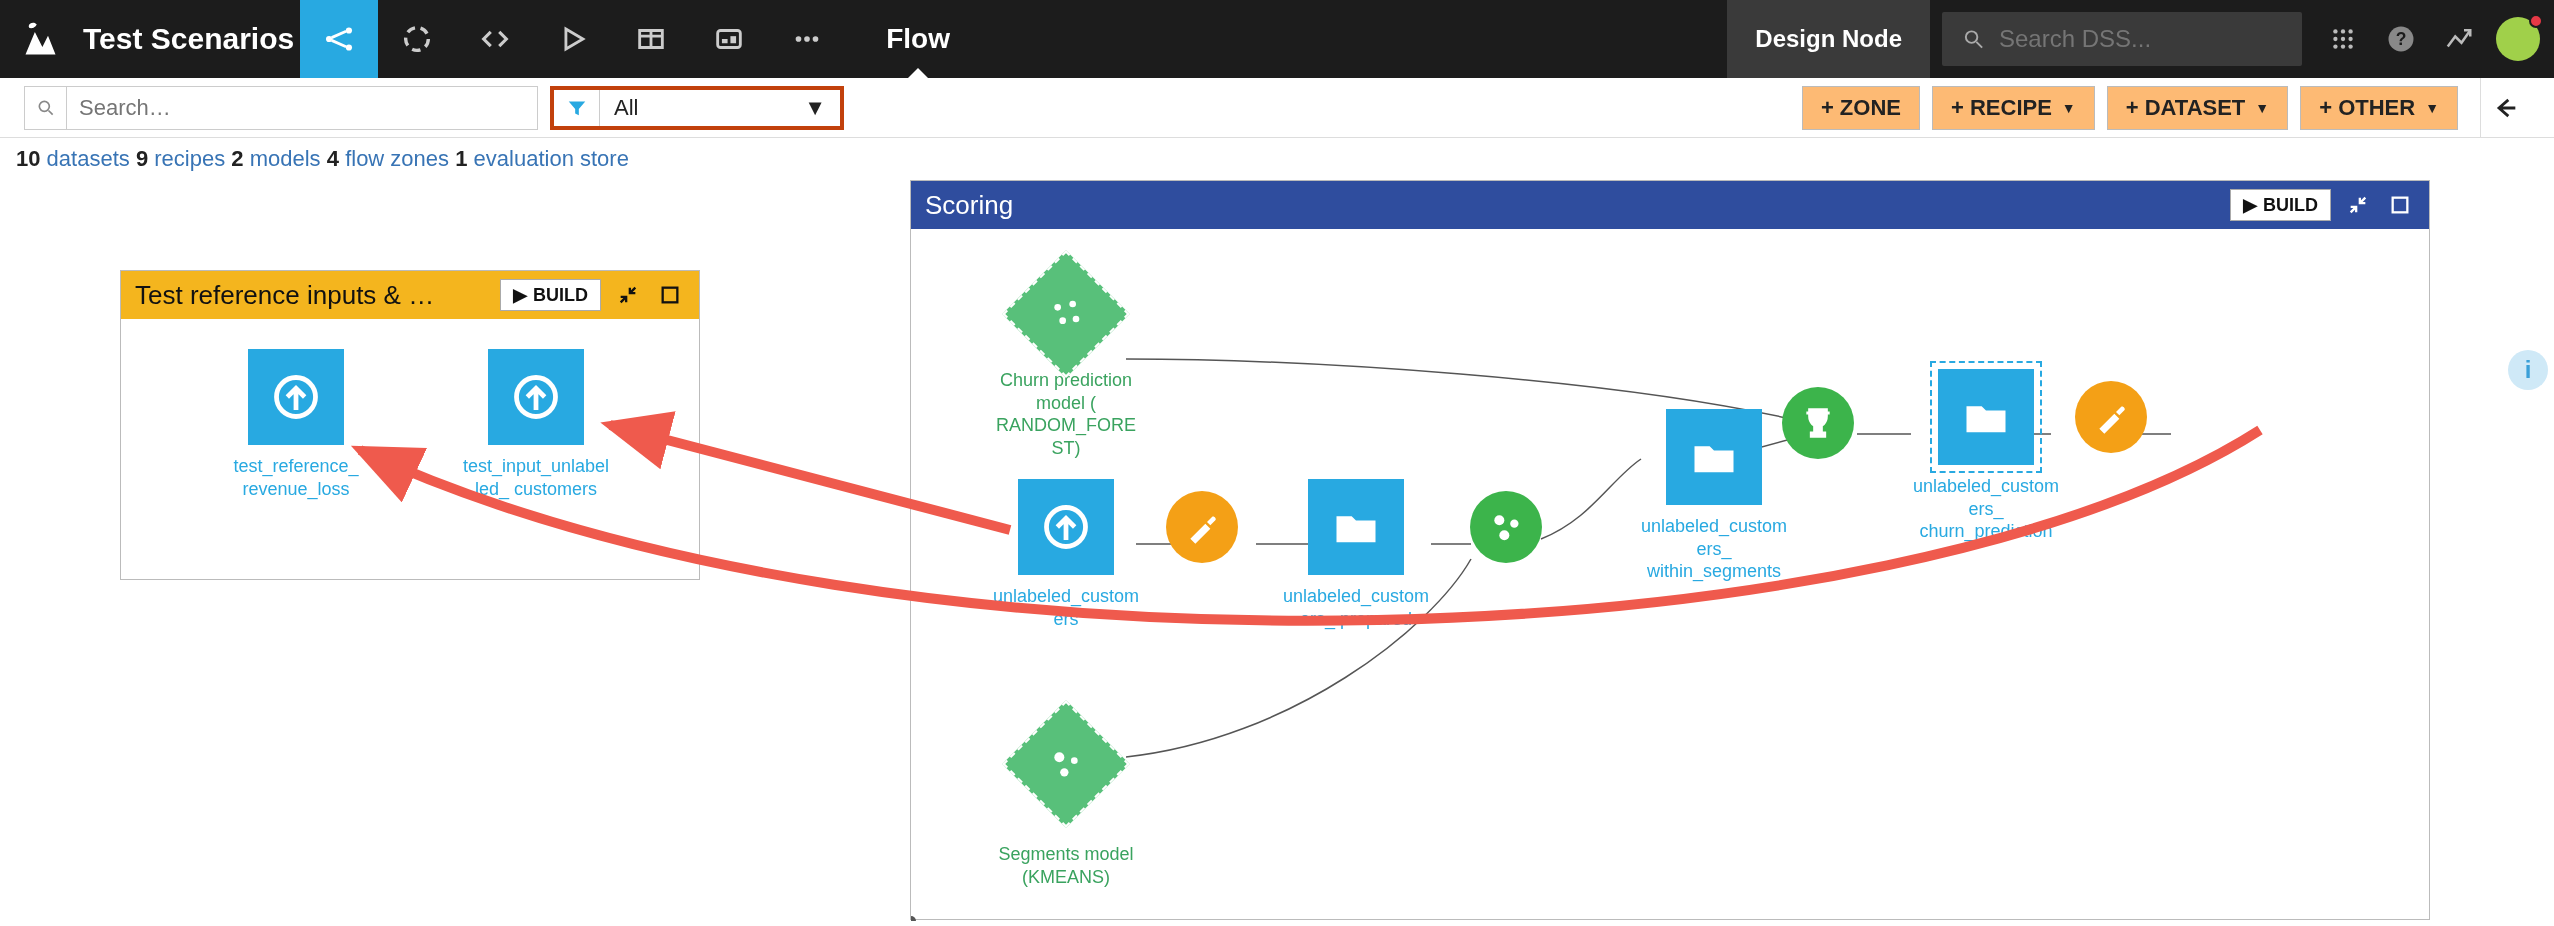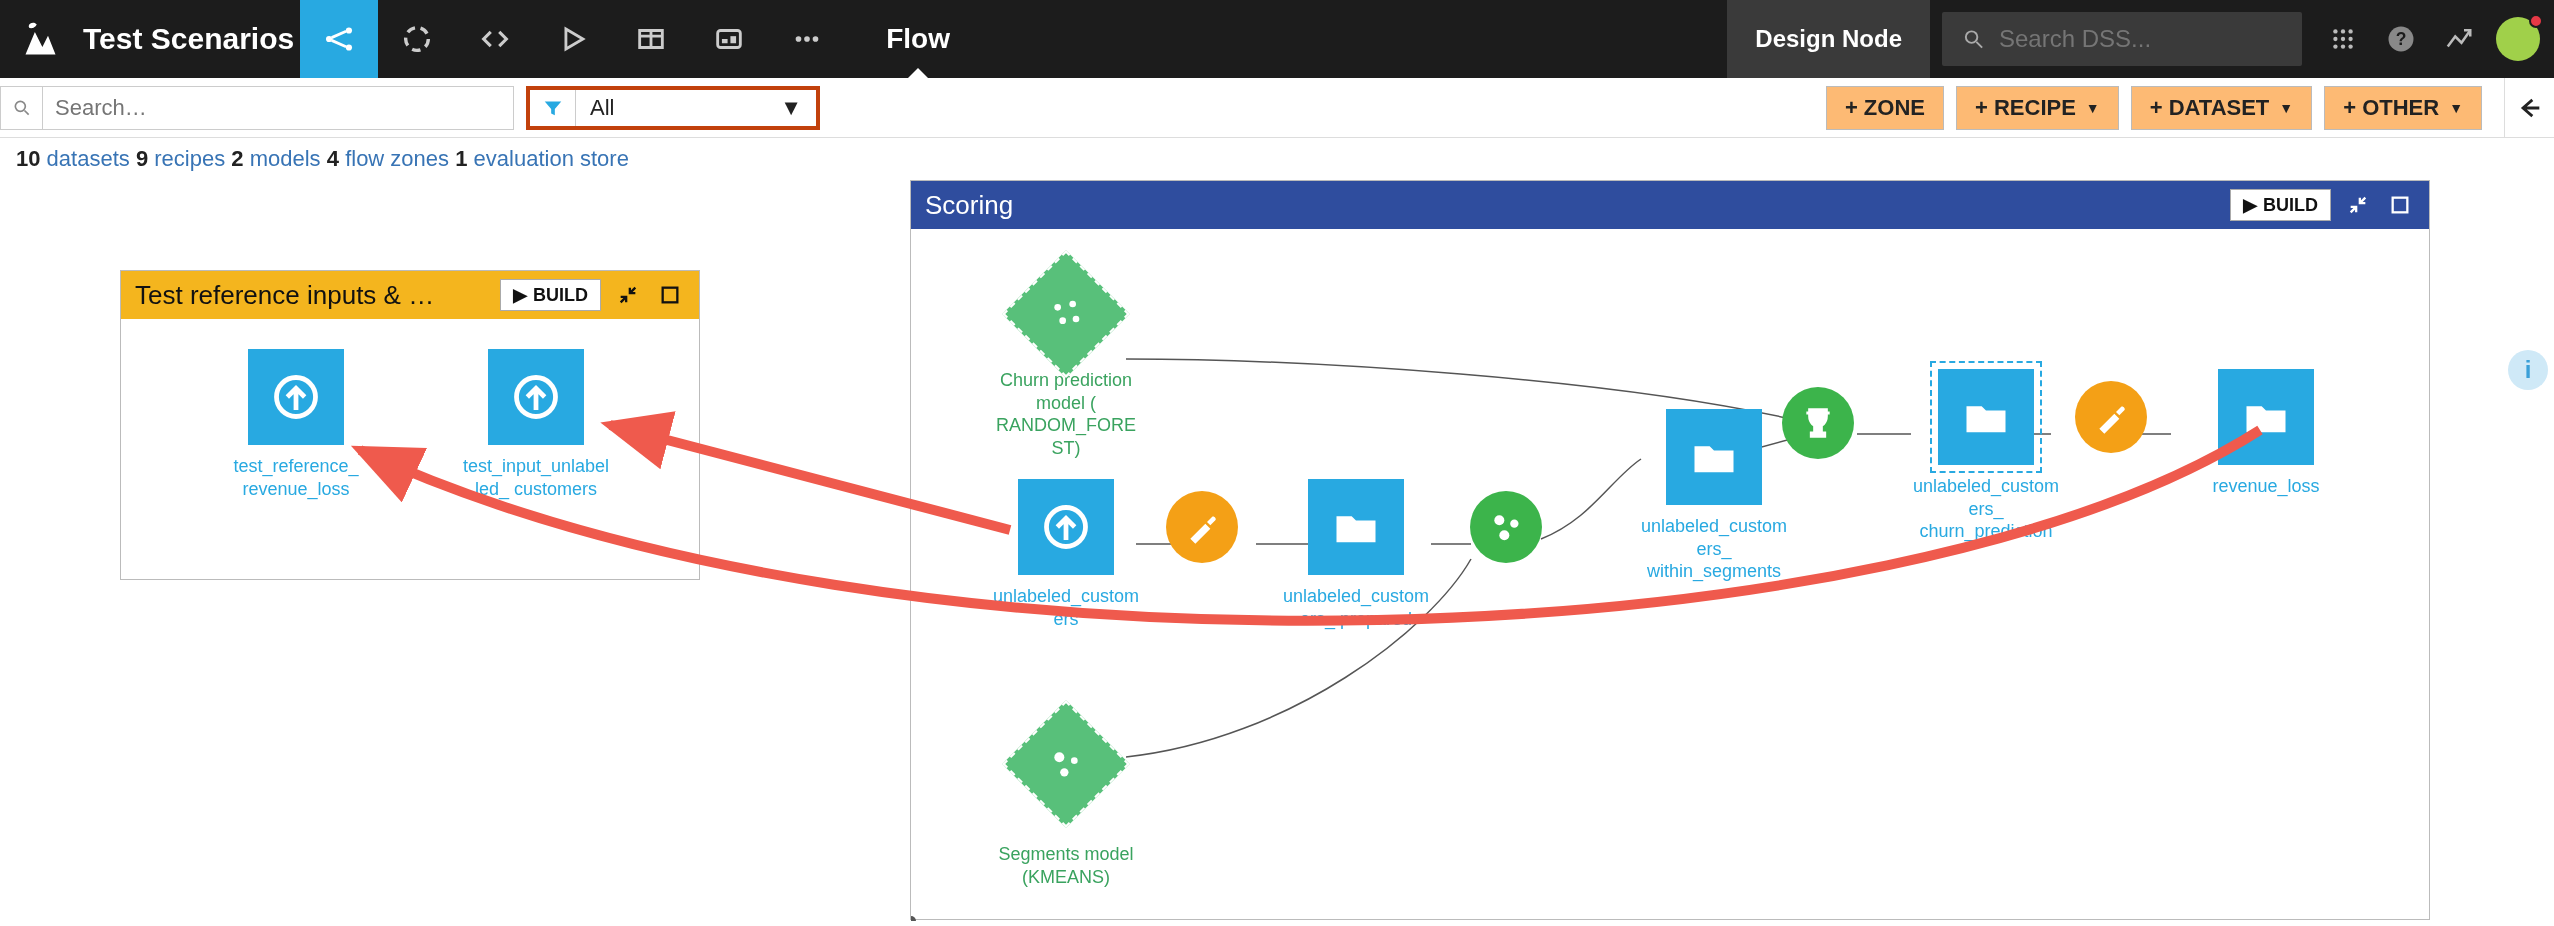--- a/index.html
+++ b/index.html
@@ -19,21 +19,21 @@
   .topnav .design-node { background: #3a3a3a; color: #fff; font-size: 24px; font-weight: 600; padding: 12px 28px; height: 78px; display: flex; align-items: center; }
   .topnav .search-box { background: #3a3a3a; height: 54px; margin: 0 12px; display: flex; align-items: center; padding: 0 20px; border-radius: 2px; width: 360px; }
   .topnav .search-box svg { width: 26px; height: 26px; fill: #aaa; margin-right: 14px; }
   .topnav .search-box input { background: transparent; border: none; color: #ccc; font-size: 24px; outline: none; width: 100%; }
   .topnav .right-icons { display: flex; align-items: center; margin-right: 14px; }
   .topnav .right-icon { width: 58px; height: 58px; display: flex; align-items: center; justify-content: center; cursor: pointer; color:#bbb; }
   .topnav .avatar { width: 44px; height: 44px; border-radius: 50%; background: #a0d04a; position: relative; margin-left:8px; }
   .topnav .avatar .dot { position: absolute; top: -3px; right: -3px; width: 14px; height: 14px; background: #e63946; border-radius: 50%; border:2px solid #1c1c1c; }
 
   
-  .toolbar { display: flex; align-items: center; height: 60px; border-bottom: 1px solid #ddd; padding: 0 0; position: relative; }
+  .toolbar { display: flex; align-items: center; height: 60px; border-bottom: 1px solid #ddd; padding: 0 24px; position: relative; }
   .toolbar .search-field { display: flex; align-items: center; border: 1px solid #ccc; height: 44px; margin-right: 12px; }
   .toolbar .search-field .mag { width: 42px; display: flex; align-items: center; justify-content: center; border-right: 1px solid #ccc; height: 100%; }
   .toolbar .search-field input { border: none; height: 100%; padding: 0 12px; font-size: 22px; width: 470px; outline: none; }
   .toolbar .filter-dd { display: flex; align-items: center; border: 4px solid #c2410c; height: 44px; }
   .toolbar .filter-dd .funnel { width: 46px; display:flex; align-items:center; justify-content:center; border-right:1px solid #ccc; height:100%; color:#28a9e1;}
   .toolbar .filter-dd .sel { width: 240px; padding: 0 14px; font-size: 22px; display:flex; align-items:center; justify-content:space-between; height:100%; }
   .toolbar .toolbar-spacer { flex:1; }
   .toolbar .add-btns { display:flex; gap:12px; }
   .toolbar .add-btn { border:1px solid #bbb; height:44px; padding:0 18px; display:flex; align-items:center; font-size:22px; font-weight:600; cursor:pointer; background:#fdba74; gap:10px;}
   .toolbar .add-btn .caret { font-size:14px; }
@@ -412,28 +412,20 @@
       </div>
 
       <div class="node" style="left:1155px; top:152px; width:90px;">
         <div class="shape circ orange">
             <svg viewBox="0 0 24 24">
               <path d="M5 19 L14 10 L17 13 L8 22 Z M15 9 L18 6 C19 5 21 7 20 8 L17 11 Z" fill="#fff"></path>
             </svg>
           </div>
       </div>
 
-      <div class="node" style="left:1280px; top:140px;">
-        <div class="shape sq">
-            <svg viewBox="0 0 24 24">
-              <path fill="#fff" d="M3 7 L10 7 L12 9 L21 9 L21 19 L3 19 Z"></path>
-            </svg>
-          </div>
-        <div class="lbl">revenue_loss</div>
-      </div>
     </div>
   </div>
 
   <svg class="overlay-svg" width="2554" height="760">
     <defs>
       <marker id="arrowhead" markerWidth="8" markerHeight="8" refX="6" refY="3" orient="auto">
         <path d="M0 0 L7 3 L0 6 Z" fill="#ef5a4d"></path>
       </marker>
     </defs>
     <path d="M2260 250 C1900 480 900 520 360 270" stroke="#ef5a4d" stroke-width="10" fill="none" marker-end="url(#arrowhead)"></path>

